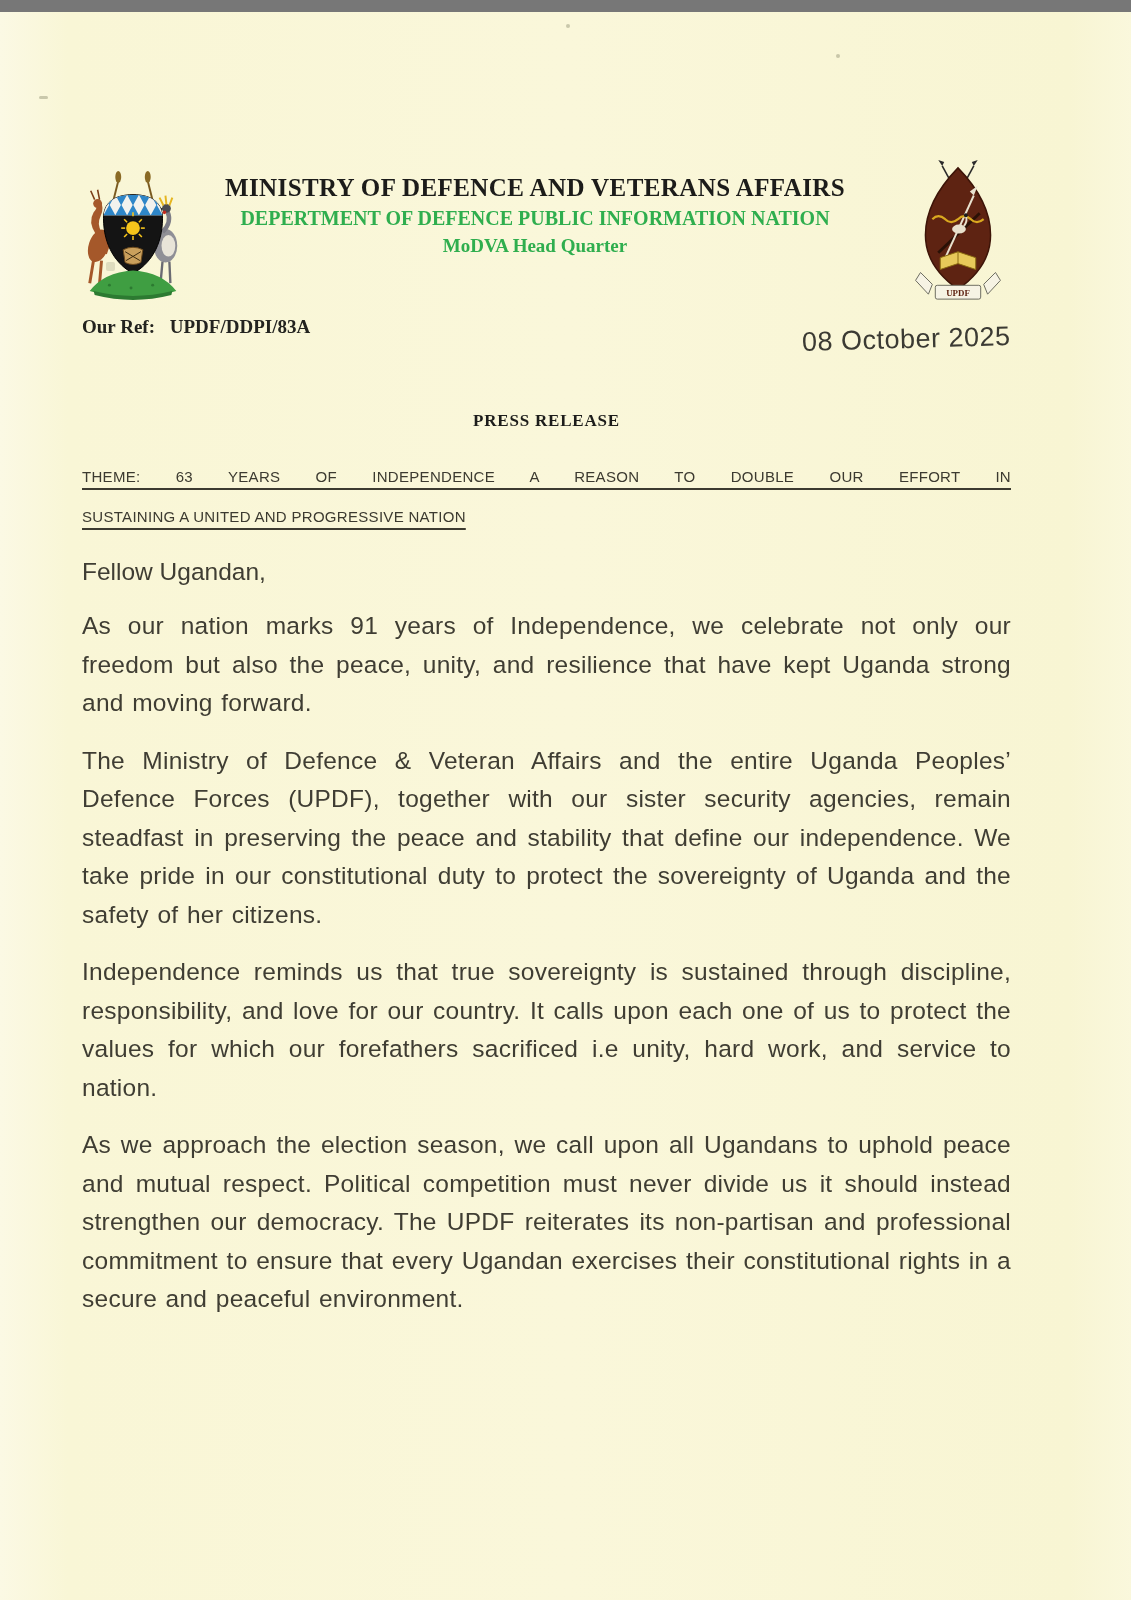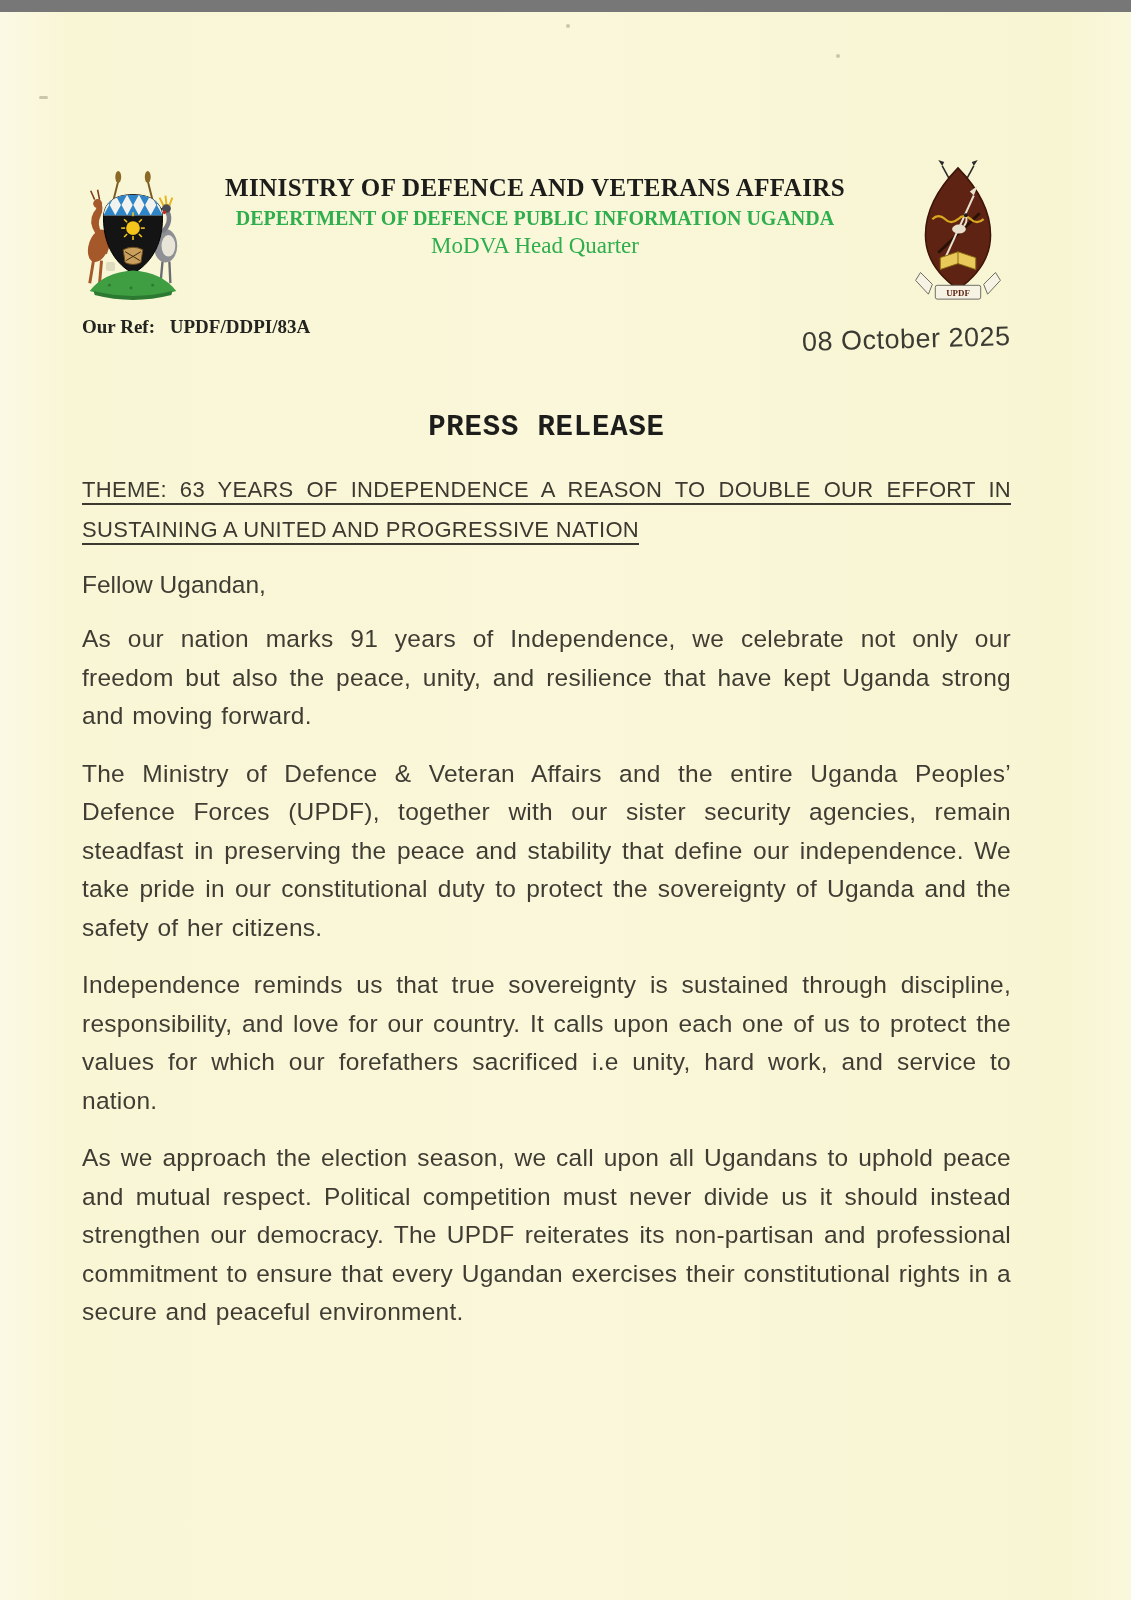--- a/index.html
+++ b/index.html
@@ -15,36 +15,36 @@
   .speck { position:absolute; background:#8f8f72; opacity:.45; border-radius:2px; }
 
   
   .coat   { position:absolute; left:74px;  top:154px; width:118px; height:136px; }
   .emblem { position:absolute; left:901px; top:146px; width:114px; height:150px; }
   .htext  { position:absolute; left:188px; top:160px; width:694px; text-align:center;
             font-family:"Liberation Serif","DejaVu Serif",serif; }
   .h1 { font-size:25px; font-weight:bold; color:#1c1c1a; letter-spacing:.4px; line-height:32px; }
   .h2 { font-size:20px; font-weight:bold; color:#1c1c1a; line-height:28px; }
   .h3 { font-size:20px; font-weight:bold; color:var(--accent_green,#2fae4e); line-height:28px; }
-  .h4 { font-size:23px; font-weight:normal; color:var(--accent_green,#2fae4e); line-height:27px; }
+  .h4 { font-size:19px; font-weight:bold; color:var(--accent_green,#2fae4e); line-height:27px; }
 
   
   .refs { position:absolute; left:82px; top:297px;
           font-family:"Liberation Serif","DejaVu Serif",serif;
           font-weight:bold; font-size:19px; color:#23231f; }
   .refs .row { line-height:36px; }
   .date { position:absolute; right:126px; top:312px; font-size:27px; letter-spacing:.5px;
           color:#3b3a33; transform:rotate(-1.6deg); }
 
   
   .body { position:absolute; left:82px; top:399px; width:929px; }
-  .pr-title { text-align:center; font-family:Liberation Mono, monospace;
-              font-weight:bold; font-size:29px; color:#1d1d1b; letter-spacing:.8px;
+  .pr-title { text-align:center; font-family:Liberation Serif, serif;
+              font-weight:bold; font-size:17px; color:#1d1d1b; letter-spacing:.8px;
               margin:0 0 26px 0; }
-  .theme { font-size:22px; line-height:40px; color:#3c3a30; letter-spacing:.3px;
+  .theme { font-size:15px; line-height:40px; color:#3c3a30; letter-spacing:.3px;
            margin:0 0 21px 0; }
   .theme .tline { display:block; text-decoration:underline;
                   text-decoration-thickness:2px; text-underline-offset:6px; }
   .theme .fill { text-align:justify; text-align-last:justify; }
   .salutation { font-size:24.5px; margin:0 0 21px 0; }
   .body p.para { font-size:24.5px; line-height:38.5px; text-align:justify;
                  letter-spacing:.25px; word-spacing:1.5px; margin:0 0 19px 0; }
 </style>
 </head>
 <body>
@@ -118,21 +118,21 @@
       <path d="M16,126 Q30,107 60,105 Q90,107 104,126 Q82,133 60,132 Q38,133 16,126 Z" fill="#3f9e42"></path>
       <path d="M20,126 Q60,136 100,126 L99,130 Q60,140 21,130 Z" fill="#2c7a31"></path>
       <circle cx="36" cy="120" r="1.5" fill="#2c7a31"></circle>
         <circle cx="58" cy="123" r="1.5" fill="#2c7a31"></circle>
       <circle cx="80" cy="120" r="1.5" fill="#2c7a31"></circle>
     </svg>
   </div>
 
   <div class="htext">
     <div class="h1">MINISTRY OF DEFENCE AND VETERANS AFFAIRS</div>
-    <div class="h3">DEPERTMENT OF DEFENCE PUBLIC INFORMATION UGANDA</div>
+    <div class="h3">DEPERTMENT OF DEFENCE PUBLIC INFORMATION NATION</div>
     <div class="h4">MoDVA Head Quarter</div>
   </div>
 
   <div class="emblem">
     <svg viewBox="0 0 112 152" width="114" height="150">
 
       <g stroke="#2a2a2a" stroke-width="1.6">
         <line x1="40" y1="8" x2="52" y2="30"></line>
         <line x1="72" y1="8" x2="60" y2="30"></line>
       </g>

